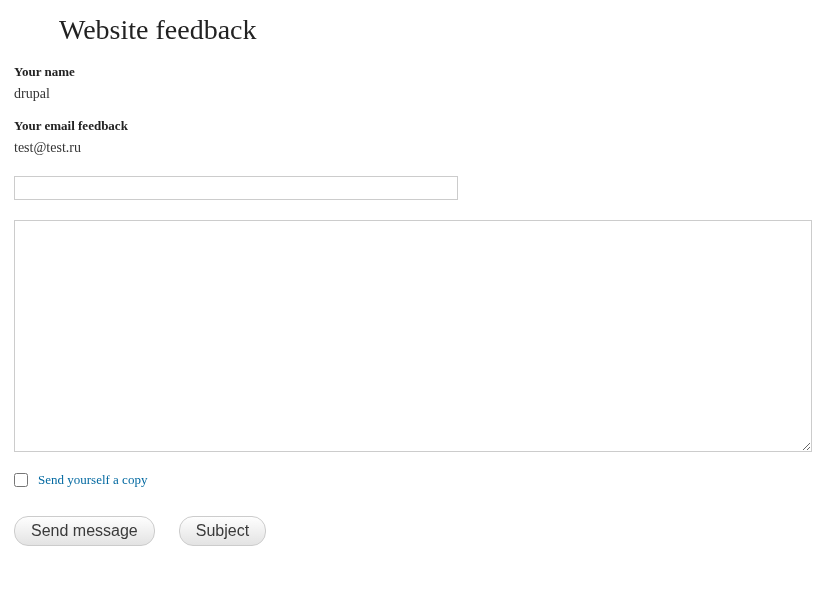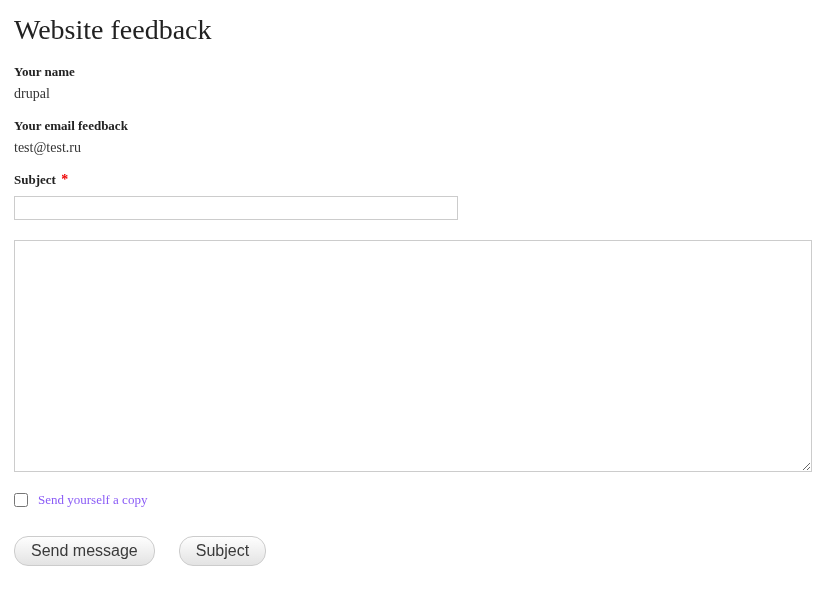--- a/index.html
+++ b/index.html
@@ -12,20 +12,21 @@
       background: #fff;
       padding: 14px;
       color: #333;
       width: 823px;
     }
     h1 {
       font-size: 28px;
       font-weight: normal;
       color: #222;
       margin-bottom: 18px;
+      margin-left: 45px;
     }
     .form-item {
       margin-bottom: 16px;
     }
     .form-label {
       font-weight: bold;
       font-size: 13px;
       color: #222;
       display: block;
       margin-bottom: 4px;
@@ -64,21 +65,21 @@
       align-items: center;
       margin-bottom: 28px;
     }
     .checkbox-wrapper input[type="checkbox"] {
       margin-right: 10px;
       width: 14px;
       height: 14px;
     }
     .checkbox-wrapper label {
       font-size: 13px;
-      color: #8b5cf6;
+      color: #0369a1;
     }
     .form-actions {
       display: flex;
       gap: 24px;
     }
     .btn {
       font-family: "Lucida Grande", "Lucida Sans Unicode", Arial, sans-serif;
       font-size: 16px;
       color: #3a3a3a;
       background: linear-gradient(to bottom, #fefefe, #e3e3e3);
@@ -97,24 +98,20 @@
   <span class="form-label">Your name</span>
   <span class="form-value">drupal</span>
 </div>
 
 <div class="form-item">
   <span class="form-label">Your email feedback</span>
   <span class="form-value">test@test.ru</span>
 </div>
 
 <div class="form-item">
-  <label class="form-label">
-    <span>Subject</span>
-    <span class="required-marker">*</span>
-  </label>
   <input type="text" value="" style="">
 </div>
 
 <div class="form-item">
   <textarea style=""></textarea>
 </div>
 
 <div class="checkbox-wrapper">
   <input type="checkbox" style="">
   <label>Send yourself a copy</label>

